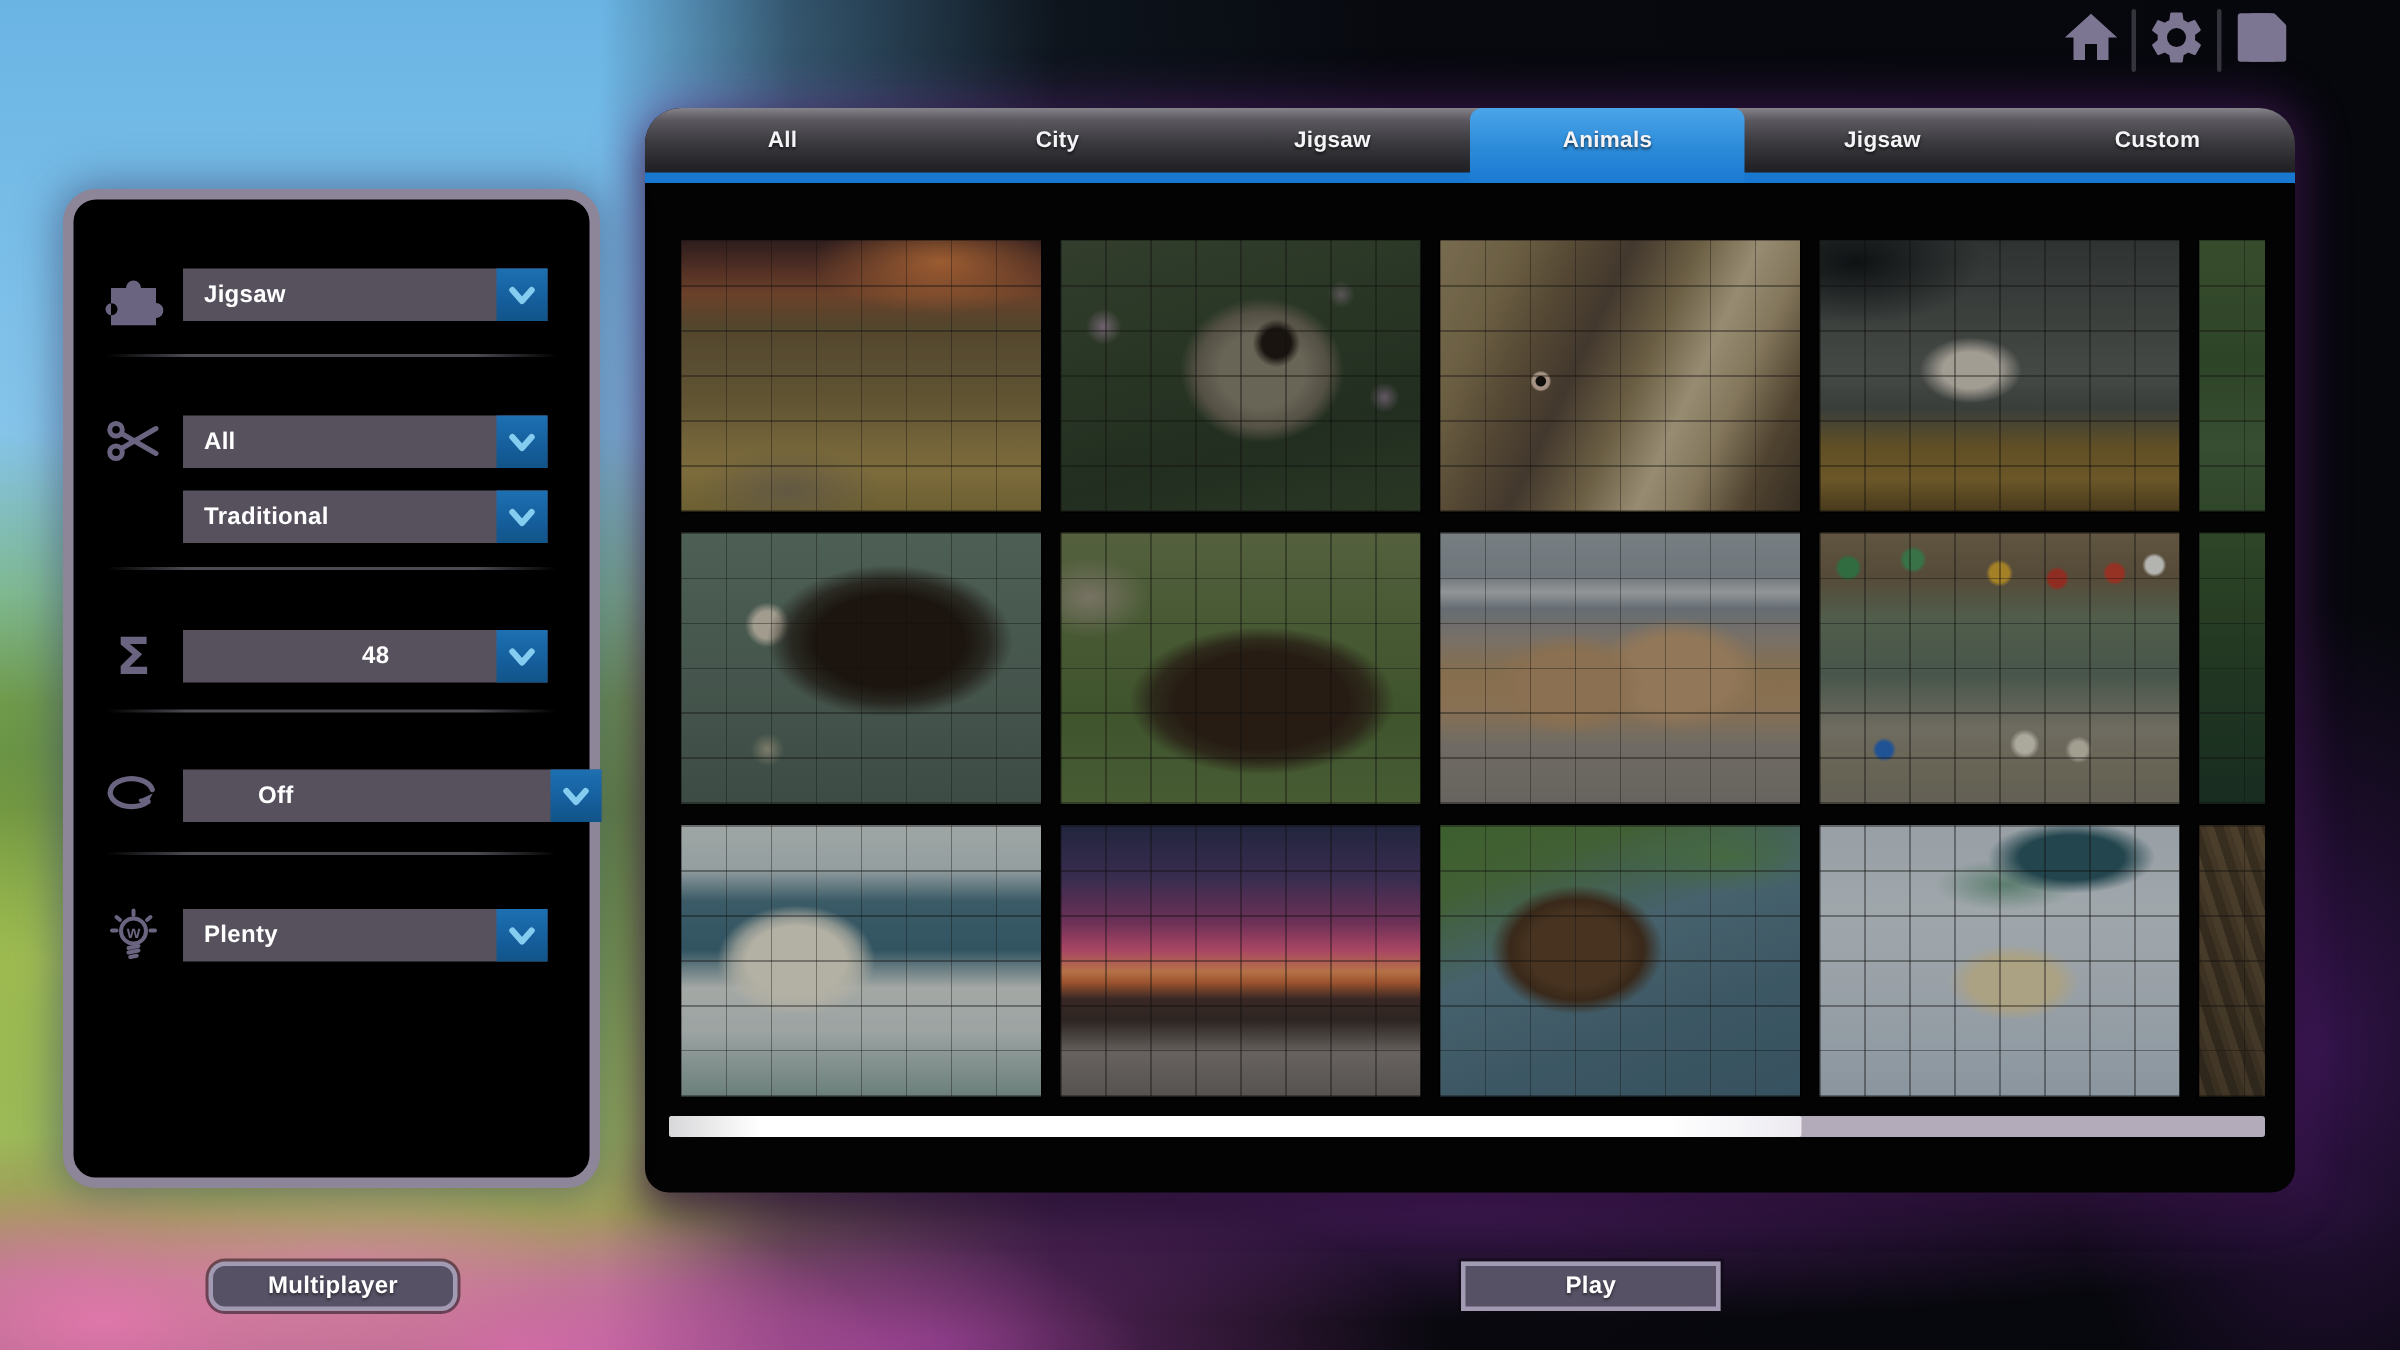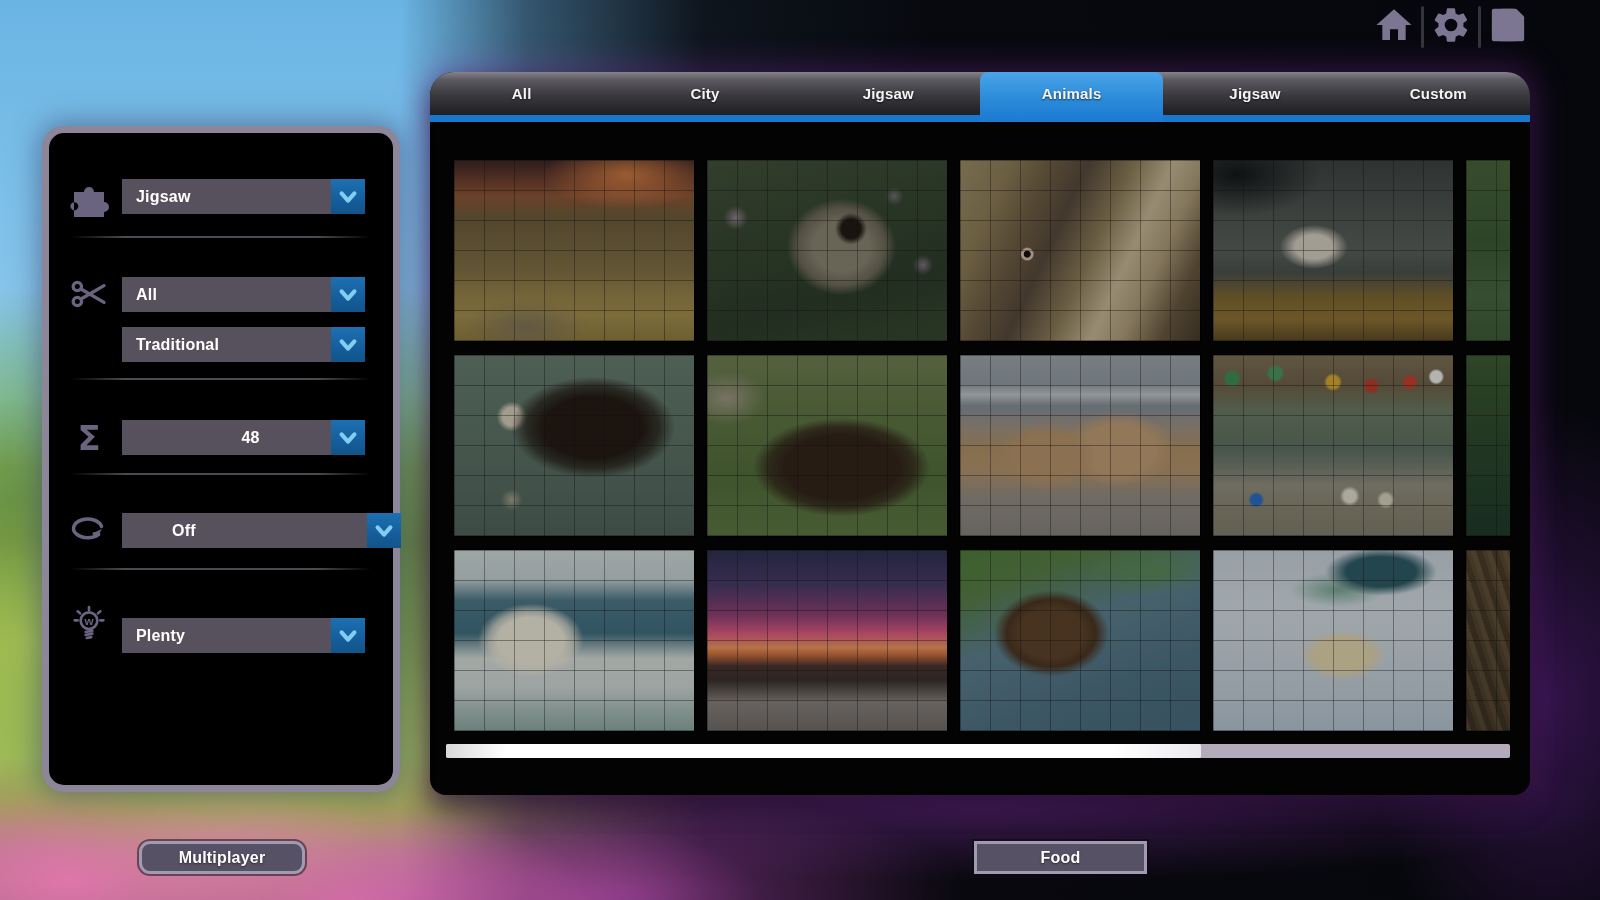--- a/index.html
+++ b/index.html
@@ -298,21 +298,21 @@
   <div class="hr" style="top:435px;"></div>
 
   <div class="set-icon" style="top:467px;">
     <svg viewBox="0 0 24 24" fill="none" stroke="#6b6480" stroke-width="1.6" stroke-linecap="round">
         <circle cx="12" cy="10" r="5"></circle>
         <text x="12" y="12.6" text-anchor="middle" font-size="7" fill="#6b6480" stroke="none" font-weight="bold">w</text>
         <path d="M10 16.8l4-.8M10 18.6l4-.8M10.7 20.4l2.6-.5"></path>
         <path d="M5.2 4.4l1.4 1.2M18.8 4.4l-1.4 1.2M12 1.8v1.8M3.4 9.8h1.8M18.8 9.8h1.8"></path>
       </svg>
   </div>
-  <div class="select" style="top:473px;margin-top:12px;">
+  <div class="select" style="top:473px;">
     <span class="val">Plenty</span>
     <span class="dd">
         <svg viewBox="0 0 24 24">
           <polyline points="5,8 12,16 19,8"></polyline>
         </svg>
       </span>
   </div>
 </div>
 
 <div class="browser">
@@ -349,13 +349,13 @@
       <div class="thumb t-twigs" title="Dry branches and twigs"></div>
     </div>
   </div>
 
   <div class="scroll">
     <div class="knob"></div>
   </div>
 </div>
 
 <div class="btn btn-multi">Multiplayer</div>
-<div class="btn btn-play">Food</div>
+<div class="btn btn-play">Play</div>
 
 </body></html>

